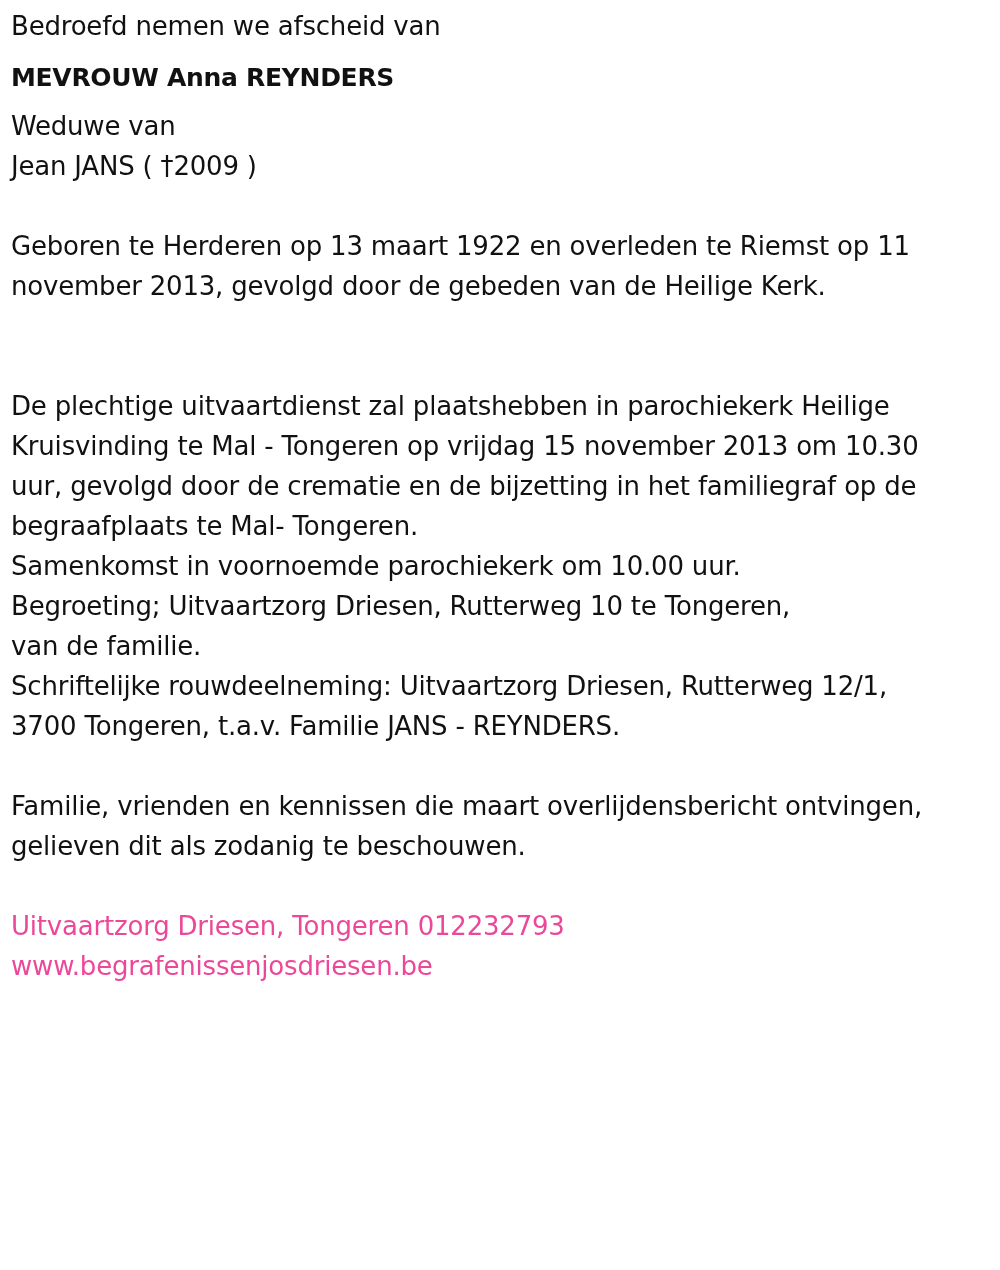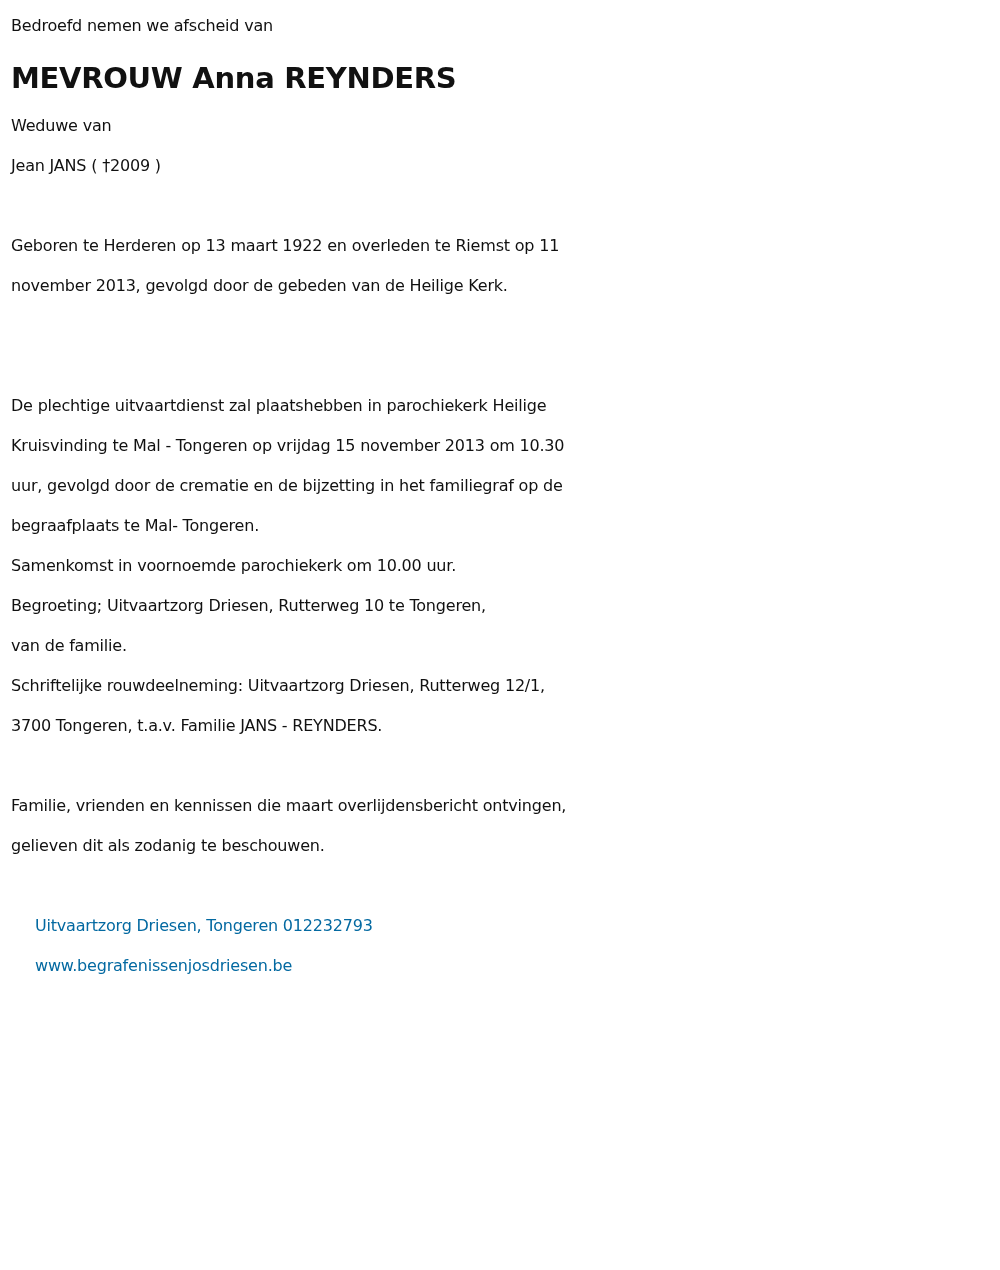--- a/index.html
+++ b/index.html
@@ -13,44 +13,43 @@
       overflow: hidden;
       font-family: "DejaVu Sans", "Liberation Sans", sans-serif;
       color: #111111;
     }
     .page {
       position: relative;
       padding: 6px 0 0 11px;
       width: 970px;
     }
     .line {
-      font-size: 16px;
+      font-size: 26px;
       line-height: 40px;
       height: 40px;
       white-space: nowrap;
       letter-spacing: -0.2px;
     }
     .blank { height: 40px; }
     .title {
-      font-size: 29px;
+      font-size: 25px;
       font-weight: bold;
       line-height: 44px;
       height: 44px;
       margin-top: 10px;
       margin-bottom: 6px;
       white-space: nowrap;
       letter-spacing: -0.3px;
     }
     .cross {
       display: inline-block;
       font-weight: normal;
     }
     .footer {
-      color: #0369a1;
-      margin-left: 24px;
+      color: #ec4899;
     }
   </style>
 </head>
 <body>
 
 <div class="page">
 
   <div class="line">Bedroefd nemen we afscheid van</div>
 
   <div class="title">MEVROUW Anna REYNDERS</div>

